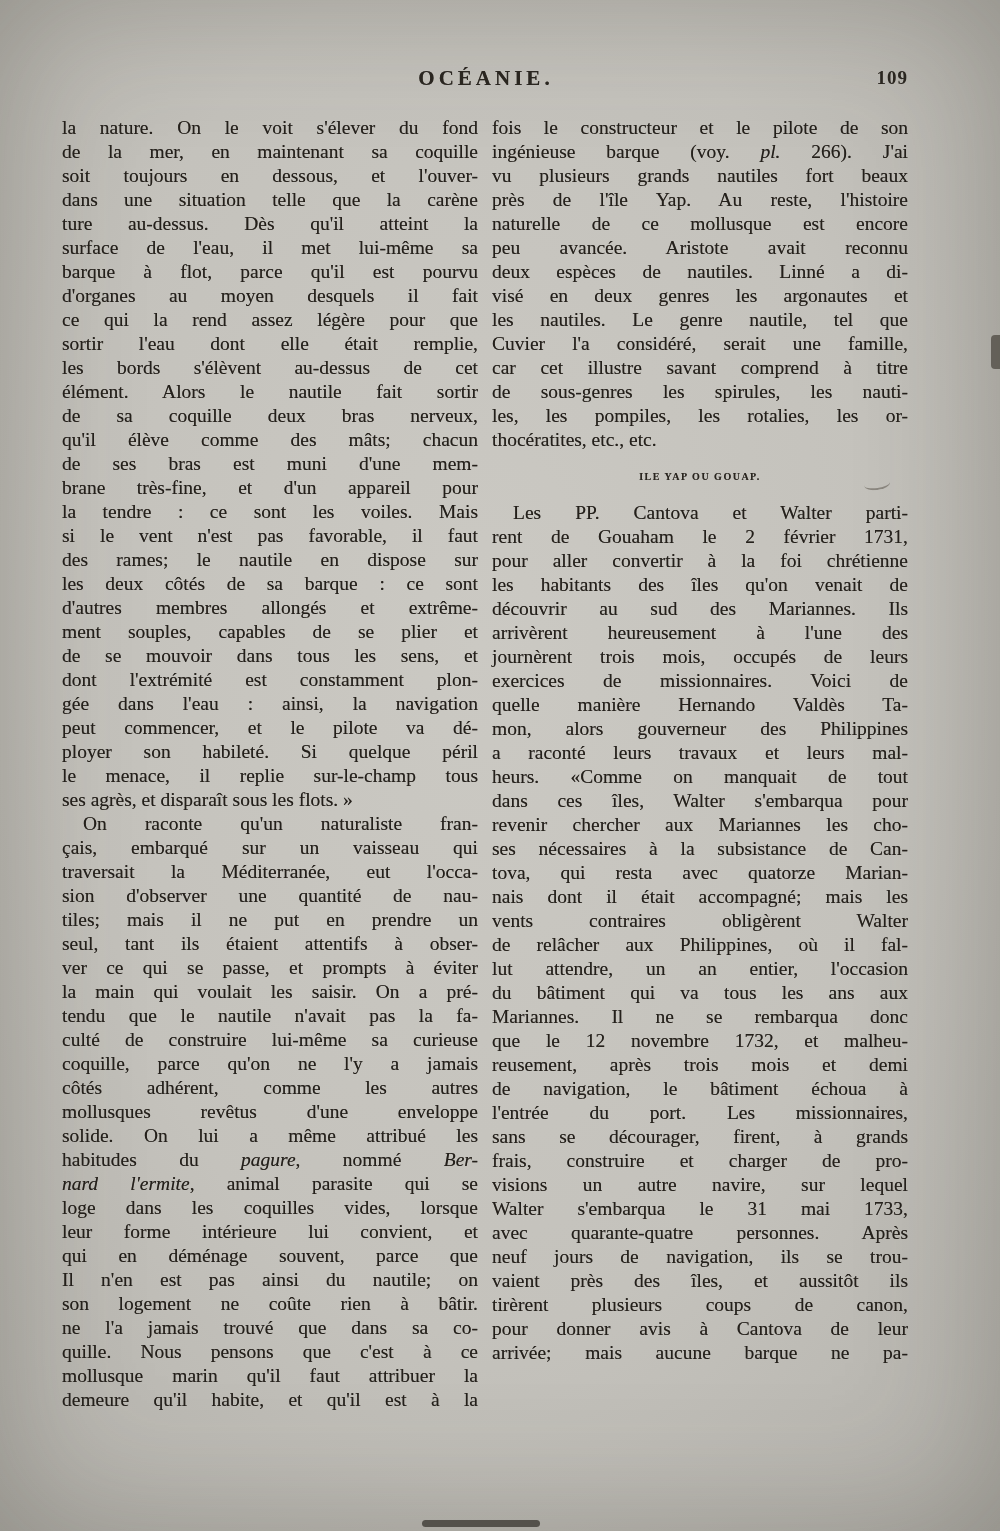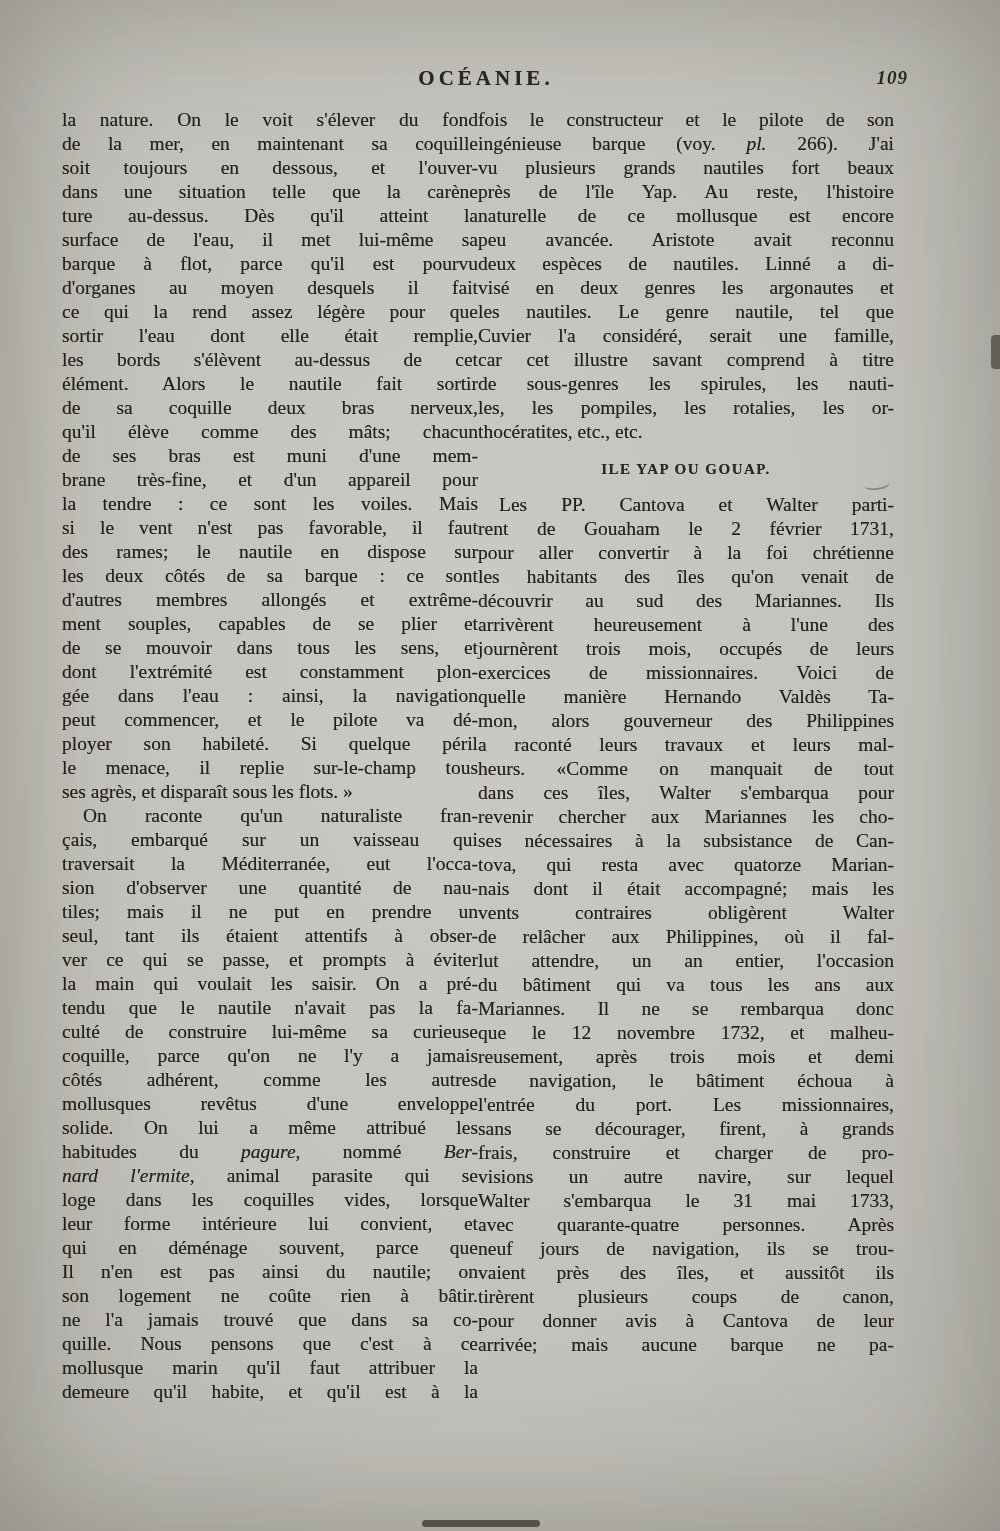--- a/index.html
+++ b/index.html
@@ -33,46 +33,46 @@
     text-shadow: 0 0 0.6px rgba(35,30,25,.55);
   }
   .page-number {
     position: absolute;
     right: 0;
     top: 1px;
     font-size: 19px;
     font-weight: bold;
     letter-spacing: 1px;
     color: #2a2620;
-    font-style: italic;
   }
   .columns {
     position: absolute;
-    top: 108px;
+    top: 116px;
     left: 62px;
     width: 846px;
     display: flex;
+    gap: 14px;
   }
   .column {
     width: 416px;
     font-size: 19.5px;
     line-height: 24px;
     text-shadow: 0 0 0.6px rgba(35,30,25,.5);
   }
   .para { margin: 0; }
   .line {
     text-align: justify;
     text-align-last: justify;
     white-space: normal;
   }
   .line.last { text-align-last: left; }
   .para.indent .line:first-child { text-indent: 21px; }
   .section-heading {
     text-align: center;
-    font-size: 15px;
+    font-size: 10px;
     font-weight: bold;
     letter-spacing: 1.5px;
     margin: 13px 0 12px 0;
     color: #2a2620;
   }
   .artifact { position: absolute; pointer-events: none; }
   .artifact-right-edge {
     right: 0; top: 335px; width: 9px; height: 34px;
     background: #4c4840; border-radius: 4px 0 0 4px; opacity: .75;
   }

